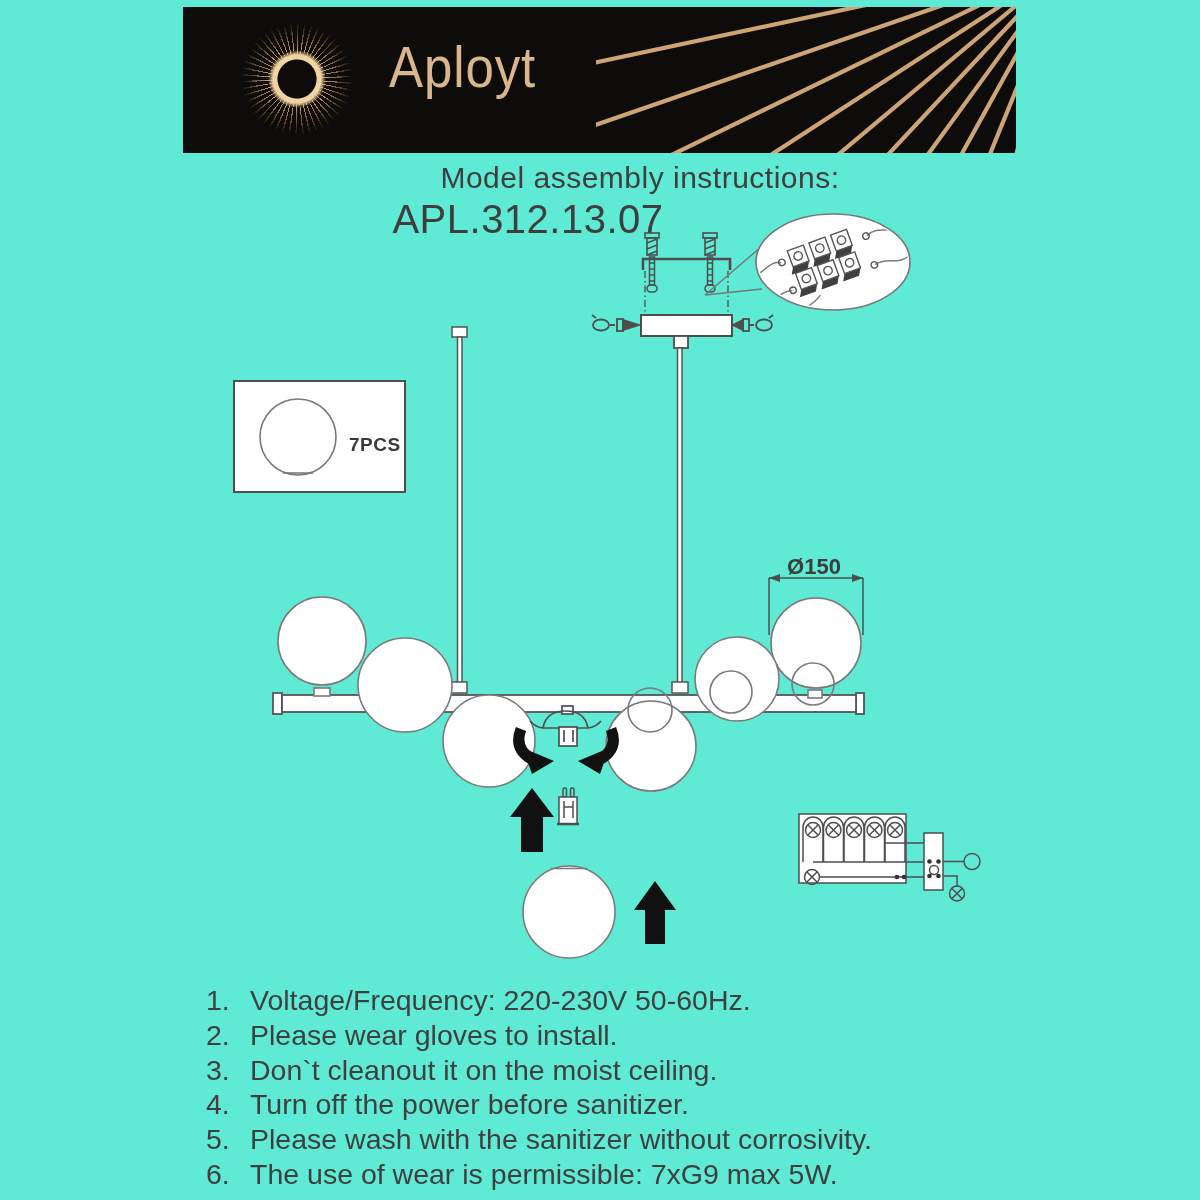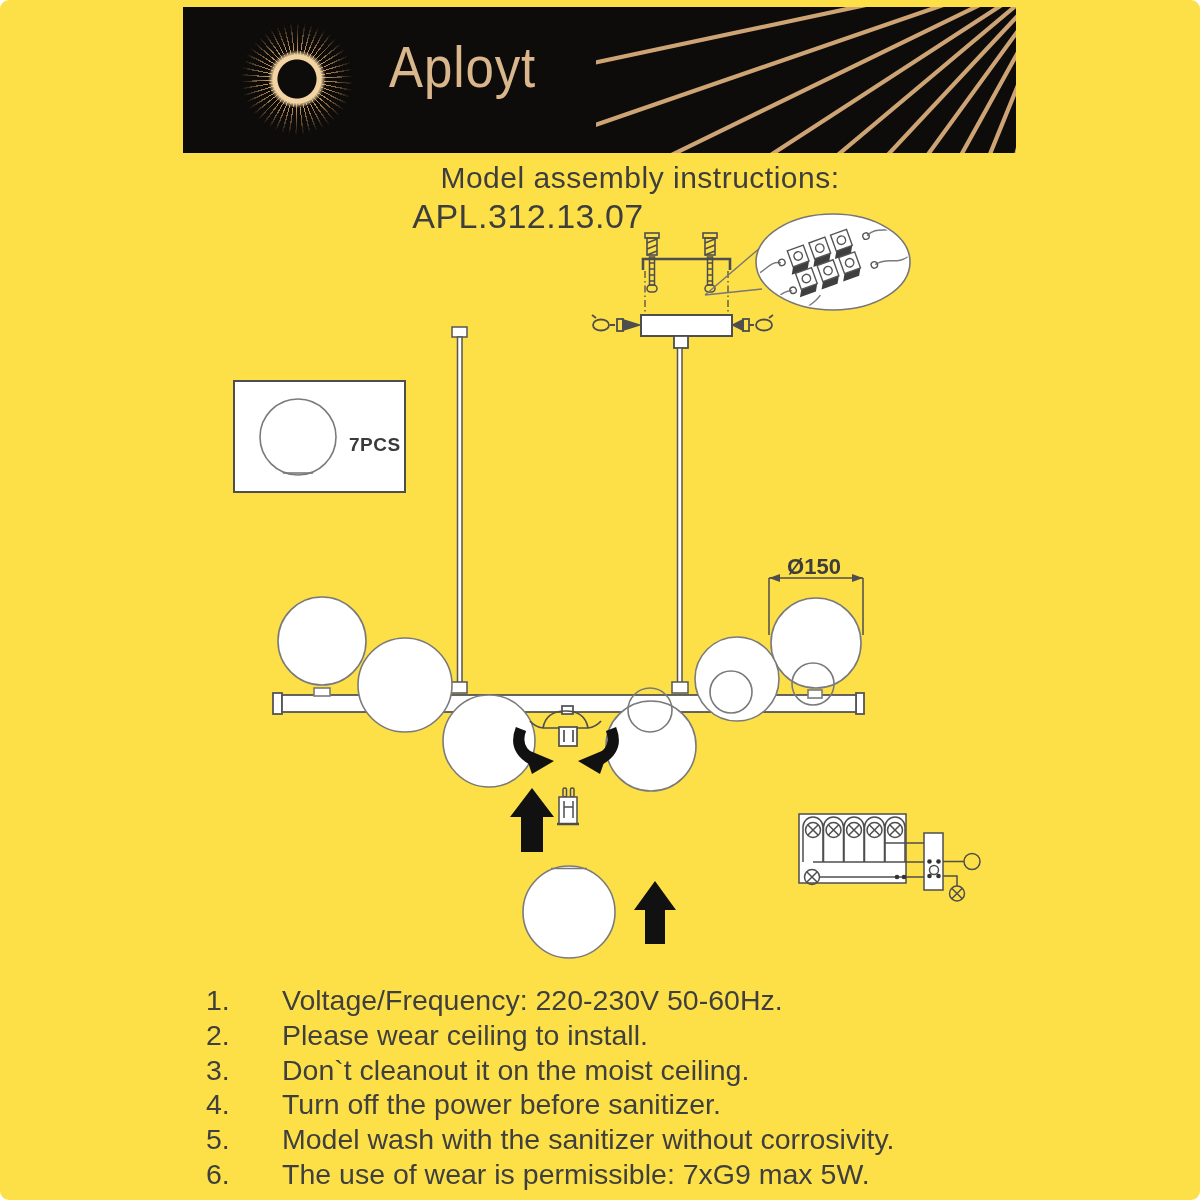--- a/index.html
+++ b/index.html
@@ -1,44 +1,44 @@
 <!DOCTYPE html>
 <html><head>
 <meta charset="utf-8">
 <style>
   html,body{margin:0;padding:0;width:1200px;height:1200px;background:#ffffff;overflow:hidden;
             font-family:"Liberation Sans", sans-serif;}
-  .page{position:relative;width:1200px;height:1200px;background:#fde047;border-radius:9px;}
+  .page{position:relative;width:1200px;height:1200px;background:#5eead4;}
 
   
   .banner{position:absolute;left:183px;top:7px;width:833px;height:146px;background:#0e0c0a;overflow:hidden;}
   .starburst{position:absolute;left:54px;top:12px;width:120px;height:120px;border-radius:50%;
     background:
       radial-gradient(circle, #0e0c0a 0 19px, rgba(14,12,10,0) 20px),
       radial-gradient(circle, rgba(242,211,162,0) 0 16px, #f2d3a2 20px 24px, rgba(242,211,162,0) 29px),
       radial-gradient(circle, rgba(14,12,10,0) 0 30px, rgba(14,12,10,.72) 48px, #0e0c0a 56px),
       repeating-conic-gradient(#c2955e 0deg 1.7deg, rgba(0,0,0,0) 1.7deg 7.2deg);}
   .brand{position:absolute;left:206px;top:31px;font-size:58px;line-height:1;letter-spacing:1px;
          color:#d9b68c;transform:scaleX(.88);transform-origin:left top;font-weight:400;}
   .rays{position:absolute;right:0;top:0;}
 
   
   .title1{position:absolute;left:0;top:161px;width:1200px;text-align:center;
           font-size:30px;color:#3e3e3e;letter-spacing:.5px;margin-left:40px;}
   .title2{position:absolute;left:0;top:197px;width:1056px;text-align:center;
-          font-size:34px;color:#3e3e3e;letter-spacing:.5px;}
+          font-size:40px;color:#3e3e3e;letter-spacing:.5px;}
 
   
   .diagram{position:absolute;left:0;top:0;width:1200px;height:1200px;}
 
   
   .instructions{position:absolute;left:206px;top:983px;width:810px;}
   .ins-row{display:flex;font-size:28.5px;color:#3f3f3f;line-height:34.8px;}
   .ins-num{width:44px;flex:0 0 44px;}
-  .ins-text{flex:1;margin-left:32px;}
+  .ins-text{flex:1;}
 </style>
 </head>
 <body>
 
 <div class="page">
 
   <div class="banner">
     <div class="starburst"></div>
     <div class="brand">Aployt</div>
     <svg class="rays" width="420" height="148" viewBox="0 0 420 148">
@@ -255,33 +255,33 @@
     </g>
   </svg>
 
   <div class="instructions">
     <div class="ins-row">
       <span class="ins-num">1.</span>
       <span class="ins-text">Voltage/Frequency: 220-230V 50-60Hz.</span>
     </div>
     <div class="ins-row">
       <span class="ins-num">2.</span>
-      <span class="ins-text">Please wear ceiling to install.</span>
+      <span class="ins-text">Please wear gloves to install.</span>
     </div>
     <div class="ins-row">
       <span class="ins-num">3.</span>
       <span class="ins-text">Don`t cleanout it on the moist ceiling.</span>
     </div>
     <div class="ins-row">
       <span class="ins-num">4.</span>
       <span class="ins-text">Turn off the power before sanitizer.</span>
     </div>
     <div class="ins-row">
       <span class="ins-num">5.</span>
-      <span class="ins-text">Model wash with the sanitizer without corrosivity.</span>
+      <span class="ins-text">Please wash with the sanitizer without corrosivity.</span>
     </div>
     <div class="ins-row">
       <span class="ins-num">6.</span>
       <span class="ins-text">The use of wear is permissible: 7xG9 max 5W.</span>
     </div>
   </div>
 
 </div>
 
 </body></html>

